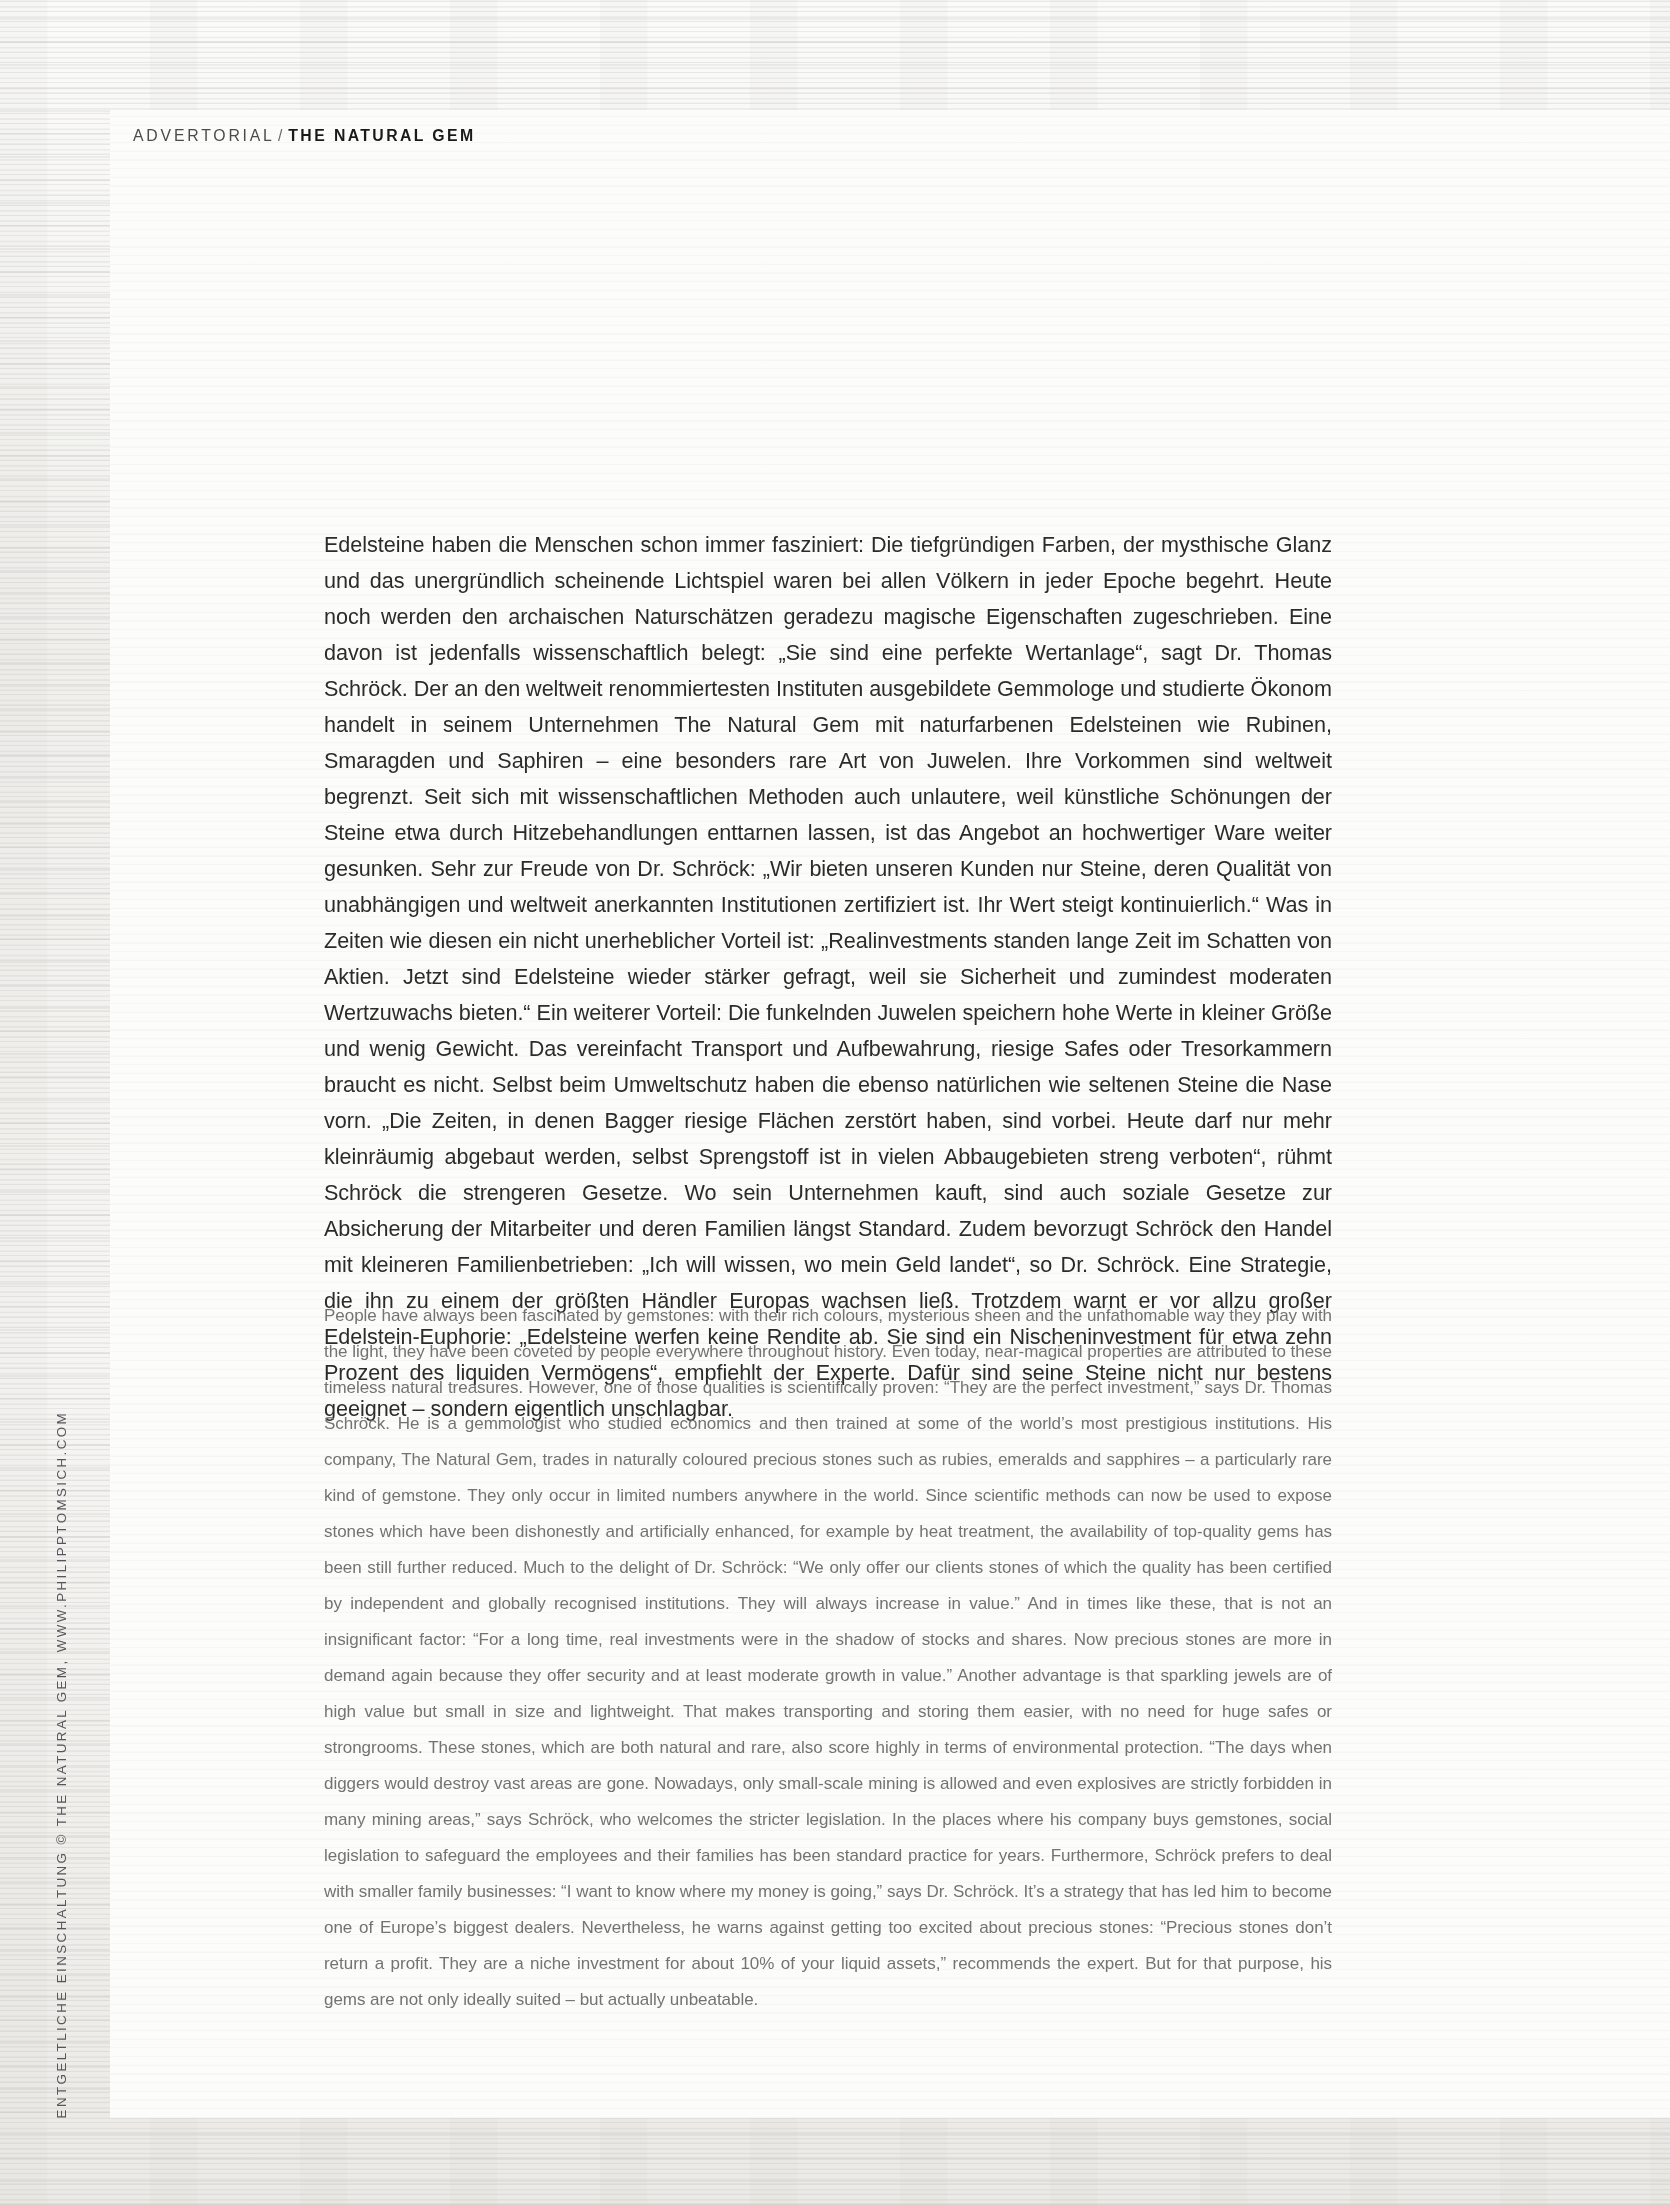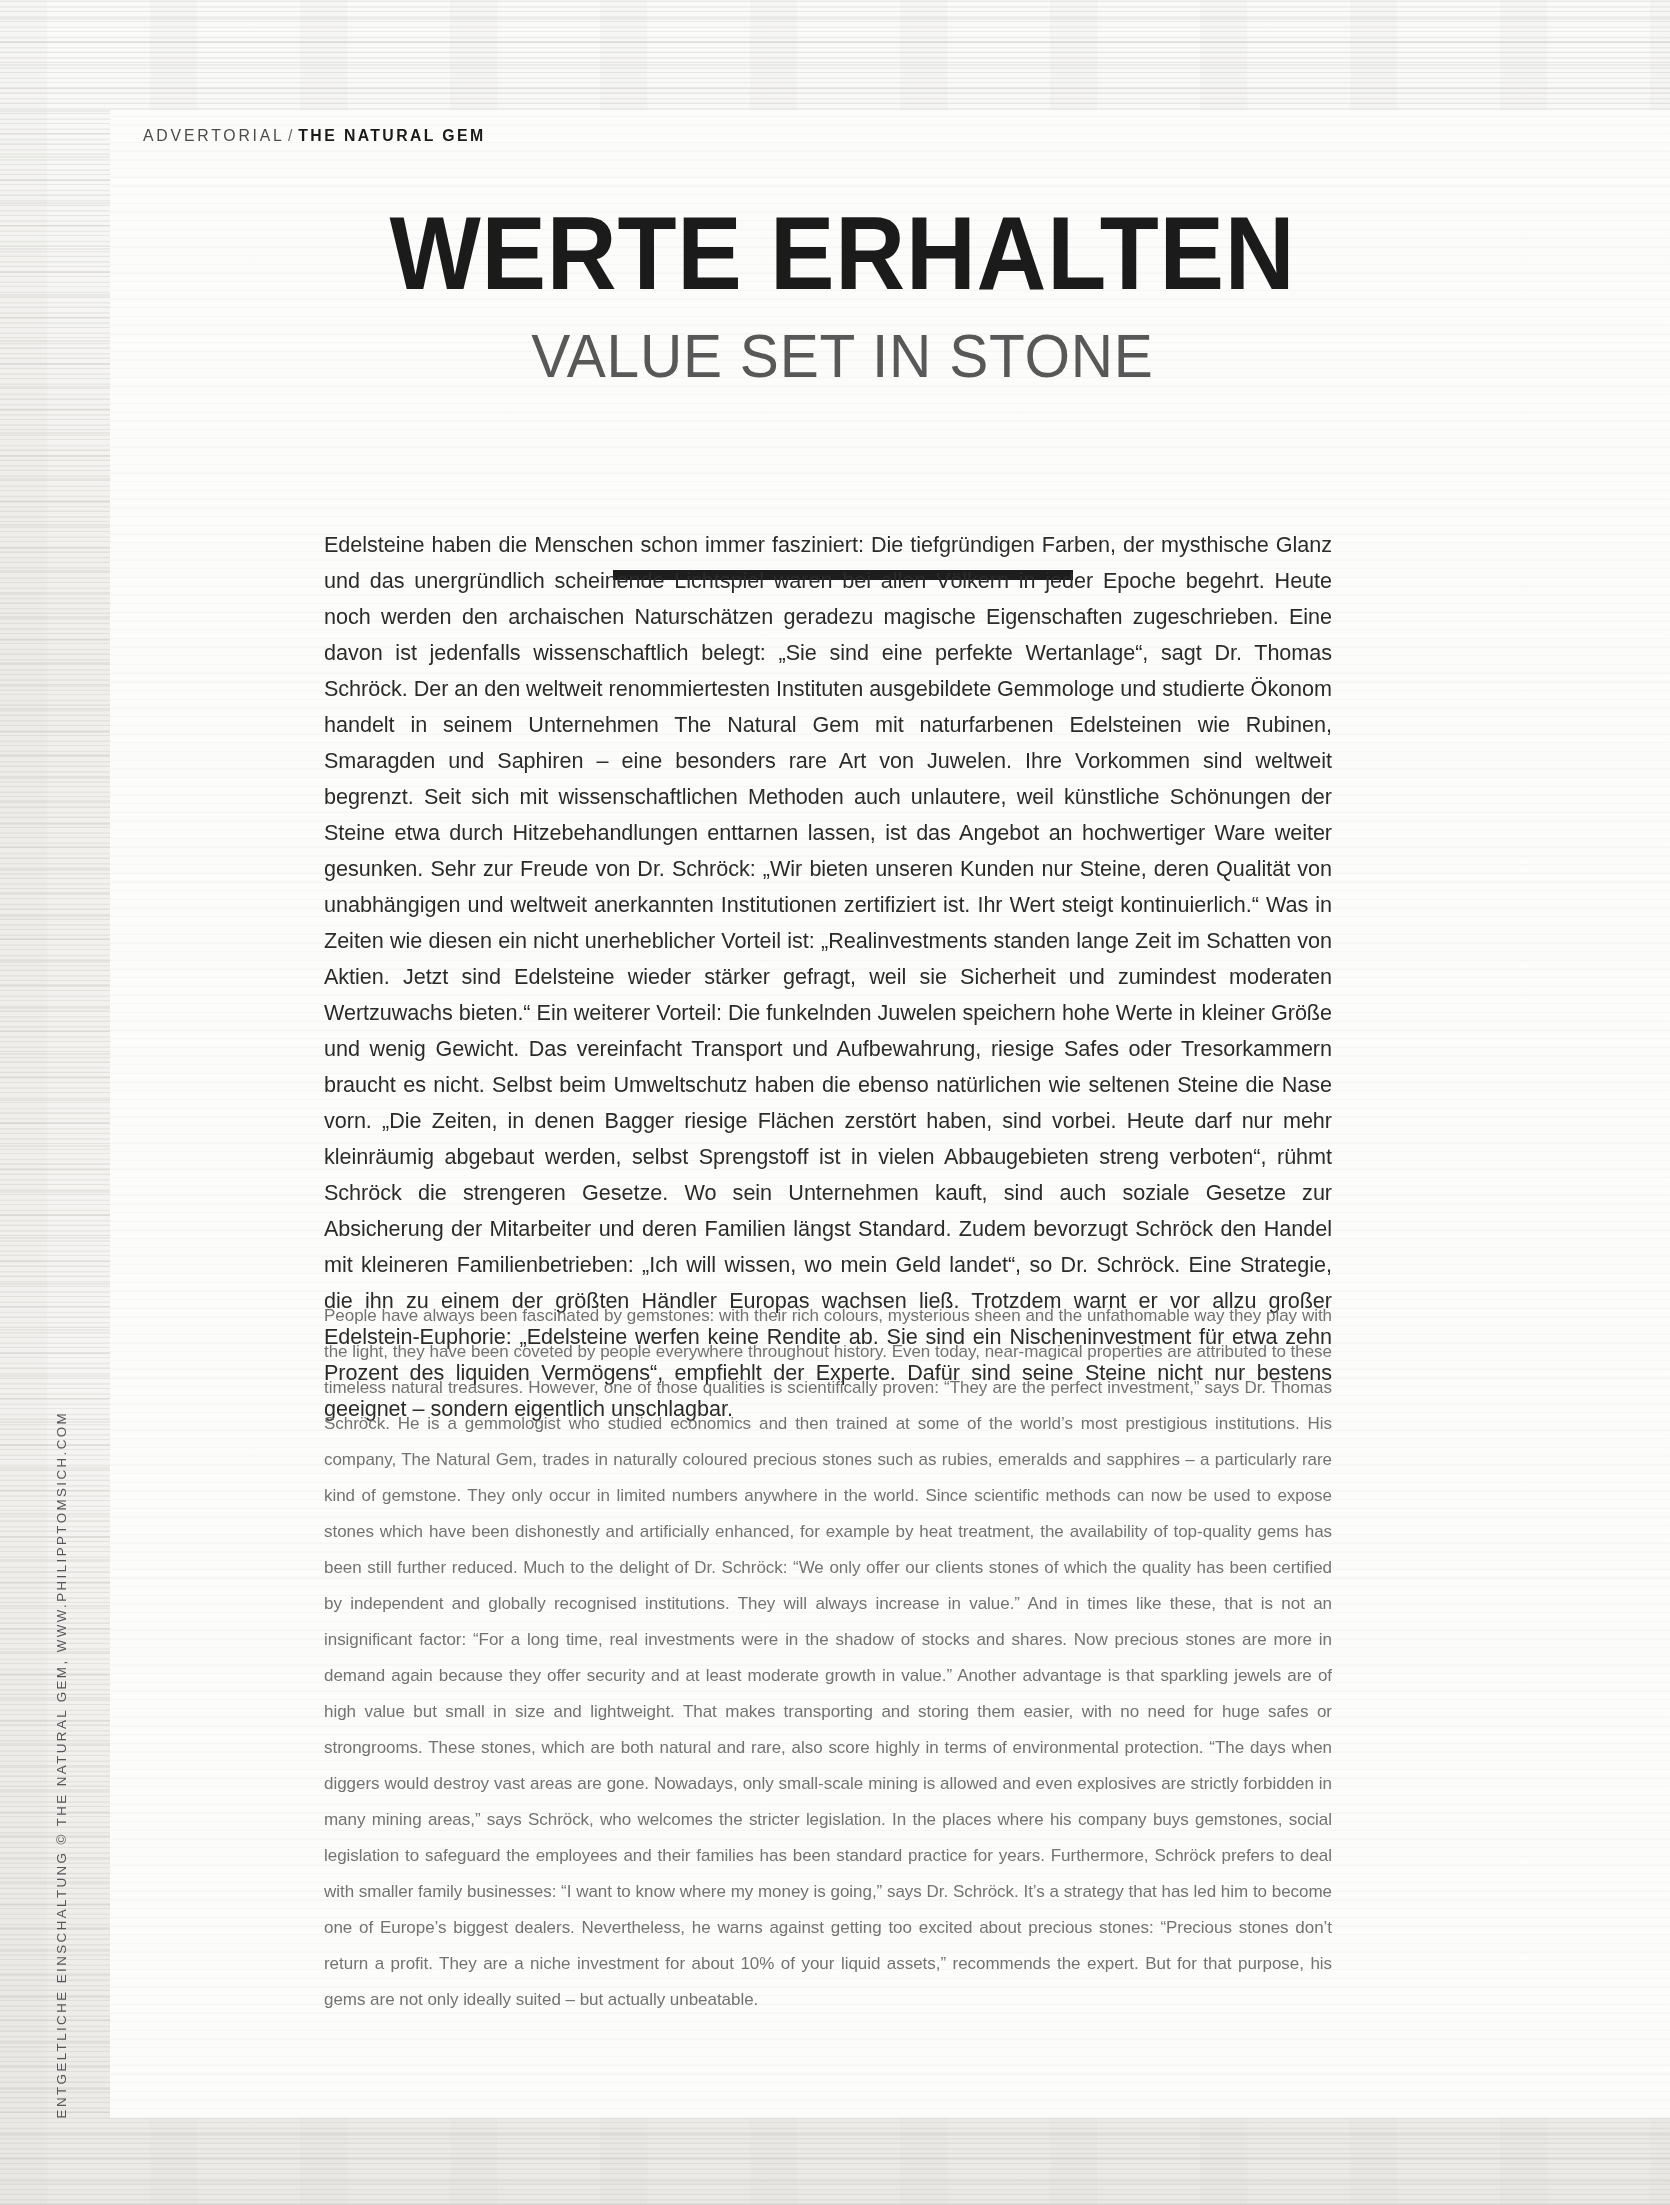--- a/index.html
+++ b/index.html
@@ -52,21 +52,21 @@
         rgba(226,224,220,0.22) 0px,
         rgba(226,224,220,0.22) 0.8px,
         rgba(255,255,255,0) 1.6px,
         rgba(255,255,255,0) 8.7px);
     box-shadow: 0 0 0 0 rgba(0,0,0,0);
   }
 
   
   #kicker {
     position: absolute;
-    left: 143px;
+    left: 133px;
     top: 128px;
     font-size: 15.8px;
     letter-spacing: 2.8px;
     white-space: nowrap;
     line-height: 1;
   }
   #kicker .k-light {
     color: #4b4b4b;
     font-weight: 400;
   }
@@ -174,25 +174,20 @@
 <body>
 
 <div id="page">
 
   <div id="page-panel"></div>
 
   <div id="kicker">
     <span class="k-light">ADVERTORIAL</span><span class="k-sep">/</span><span class="k-bold">THE NATURAL GEM</span>
   </div>
 
-  <div id="headline-block">
-    <h1 id="headline">WERTE ERHALTEN</h1>
-    <h2 id="subhead">VALUE SET IN STONE</h2>
-    <div id="rule"></div>
-  </div>
 
   <div class="body-col" id="body-de">
     <p>Edelsteine haben die Menschen schon immer fasziniert: Die tiefgründigen Farben, der mysthische Glanz und das unergründlich scheinende Lichtspiel waren bei allen Völkern in jeder Epoche begehrt. Heute noch werden den archaischen Naturschätzen geradezu magische Eigenschaften zugeschrieben. Eine davon ist jedenfalls wissenschaftlich belegt: „Sie sind eine perfekte Wertanlage“, sagt Dr. Thomas Schröck. Der an den weltweit renommiertesten Instituten ausgebildete Gemmologe und studierte Ökonom handelt in seinem Unternehmen The Natural Gem mit naturfarbenen Edelsteinen wie Rubinen, Smaragden und Saphiren – eine besonders rare Art von Juwelen. Ihre Vorkommen sind weltweit begrenzt. Seit sich mit wissenschaftlichen Methoden auch unlautere, weil künstliche Schönungen der Steine etwa durch Hitzebehandlungen enttarnen lassen, ist das Angebot an hochwertiger Ware weiter gesunken. Sehr zur Freude von Dr. Schröck: „Wir bieten unseren Kunden nur Steine, deren Qualität von unabhängigen und weltweit anerkannten Institutionen zertifiziert ist. Ihr Wert steigt kontinuierlich.“ Was in Zeiten wie diesen ein nicht unerheblicher Vorteil ist: „Realinvestments standen lange Zeit im Schatten von Aktien. Jetzt sind Edelsteine wieder stärker gefragt, weil sie Sicherheit und zumindest moderaten Wertzuwachs bieten.“ Ein weiterer Vorteil: Die funkelnden Juwelen speichern hohe Werte in kleiner Größe und wenig Gewicht. Das vereinfacht Transport und Aufbewahrung, riesige Safes oder Tresorkammern braucht es nicht. Selbst beim Umweltschutz haben die ebenso natürlichen wie seltenen Steine die Nase vorn. „Die Zeiten, in denen Bagger riesige Flächen zerstört haben, sind vorbei. Heute darf nur mehr kleinräumig abgebaut werden, selbst Sprengstoff ist in vielen Abbaugebieten streng verboten“, rühmt Schröck die strengeren Gesetze. Wo sein Unternehmen kauft, sind auch soziale Gesetze zur Absicherung der Mitarbeiter und deren Familien längst Standard. Zudem bevorzugt Schröck den Handel mit kleineren Familienbetrieben: „Ich will wissen, wo mein Geld landet“, so Dr. Schröck. Eine Strategie, die ihn zu einem der größten Händler Europas wachsen ließ. Trotzdem warnt er vor allzu großer Edelstein-Euphorie: „Edelsteine werfen keine Rendite ab. Sie sind ein Nischeninvestment für etwa zehn Prozent des liquiden Vermögens“, empfiehlt der Experte. Dafür sind seine Steine nicht nur bestens geeignet – sondern eigentlich unschlagbar.</p>
   </div>
 
   <div class="body-col" id="body-en">
     <p>People have always been fascinated by gemstones: with their rich colours, mysterious sheen and the unfathomable way they play with the light, they have been coveted by people everywhere throughout history. Even today, near-magical properties are attributed to these timeless natural treasures. However, one of those qualities is scientifically proven: “They are the perfect investment,” says Dr. Thomas Schröck. He is a gemmologist who studied economics and then trained at some of the world’s most prestigious institutions. His company, The Natural Gem, trades in naturally coloured precious stones such as rubies, emeralds and sapphires – a particularly rare kind of gemstone. They only occur in limited numbers anywhere in the world. Since scientific methods can now be used to expose stones which have been dishonestly and artificially enhanced, for example by heat treatment, the availability of top-quality gems has been still further reduced. Much to the delight of Dr. Schröck: “We only offer our clients stones of which the quality has been certified by independent and globally recognised institutions. They will always increase in value.” And in times like these, that is not an insignificant factor: “For a long time, real investments were in the shadow of stocks and shares. Now precious stones are more in demand again because they offer security and at least moderate growth in value.” Another advantage is that sparkling jewels are of high value but small in size and lightweight. That makes transporting and storing them easier, with no need for huge safes or strongrooms. These stones, which are both natural and rare, also score highly in terms of environmental protection. “The days when diggers would destroy vast areas are gone. Nowadays, only small-scale mining is allowed and even explosives are strictly forbidden in many mining areas,” says Schröck, who welcomes the stricter legislation. In the places where his company buys gemstones, social legislation to safeguard the employees and their families has been standard practice for years. Furthermore, Schröck prefers to deal with smaller family businesses: “I want to know where my money is going,” says Dr. Schröck. It’s a strategy that has led him to become one of Europe’s biggest dealers. Nevertheless, he warns against getting too excited about precious stones: “Precious stones don’t return a profit. They are a niche investment for about 10% of your liquid assets,” recommends the expert. But for that purpose, his gems are not only ideally suited – but actually unbeatable.</p>
   </div>
 
   <div id="credit">ENTGELTLICHE EINSCHALTUNG © THE NATURAL GEM, WWW.PHILIPPTOMSICH.COM</div>

